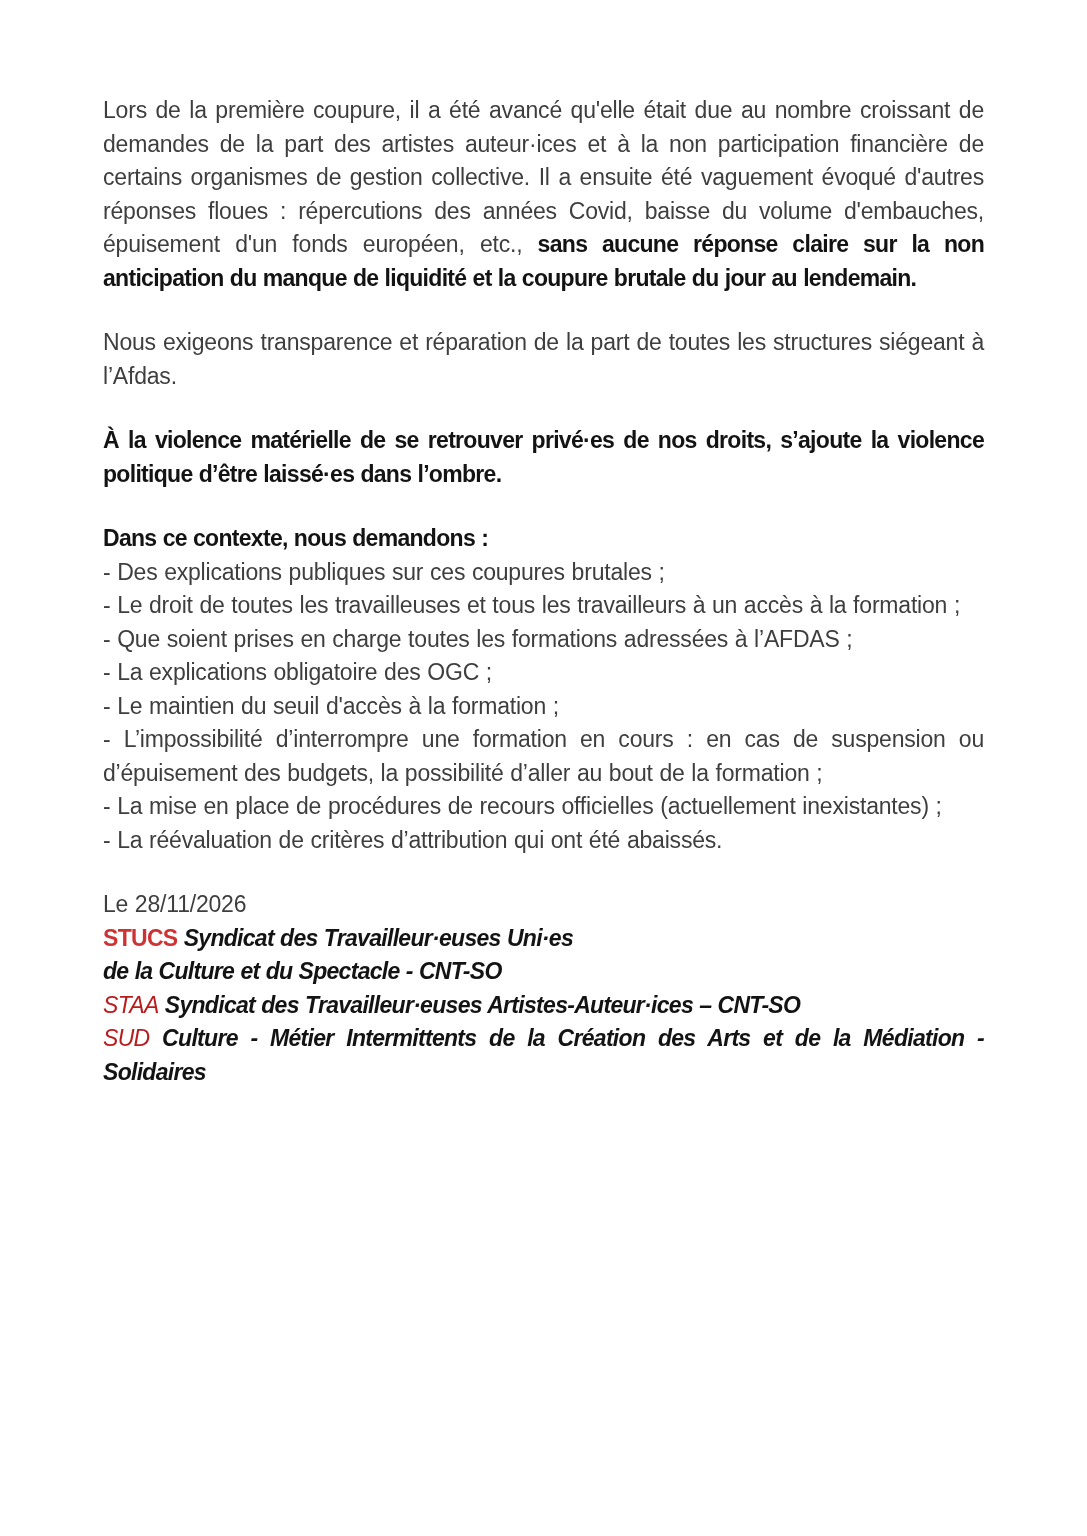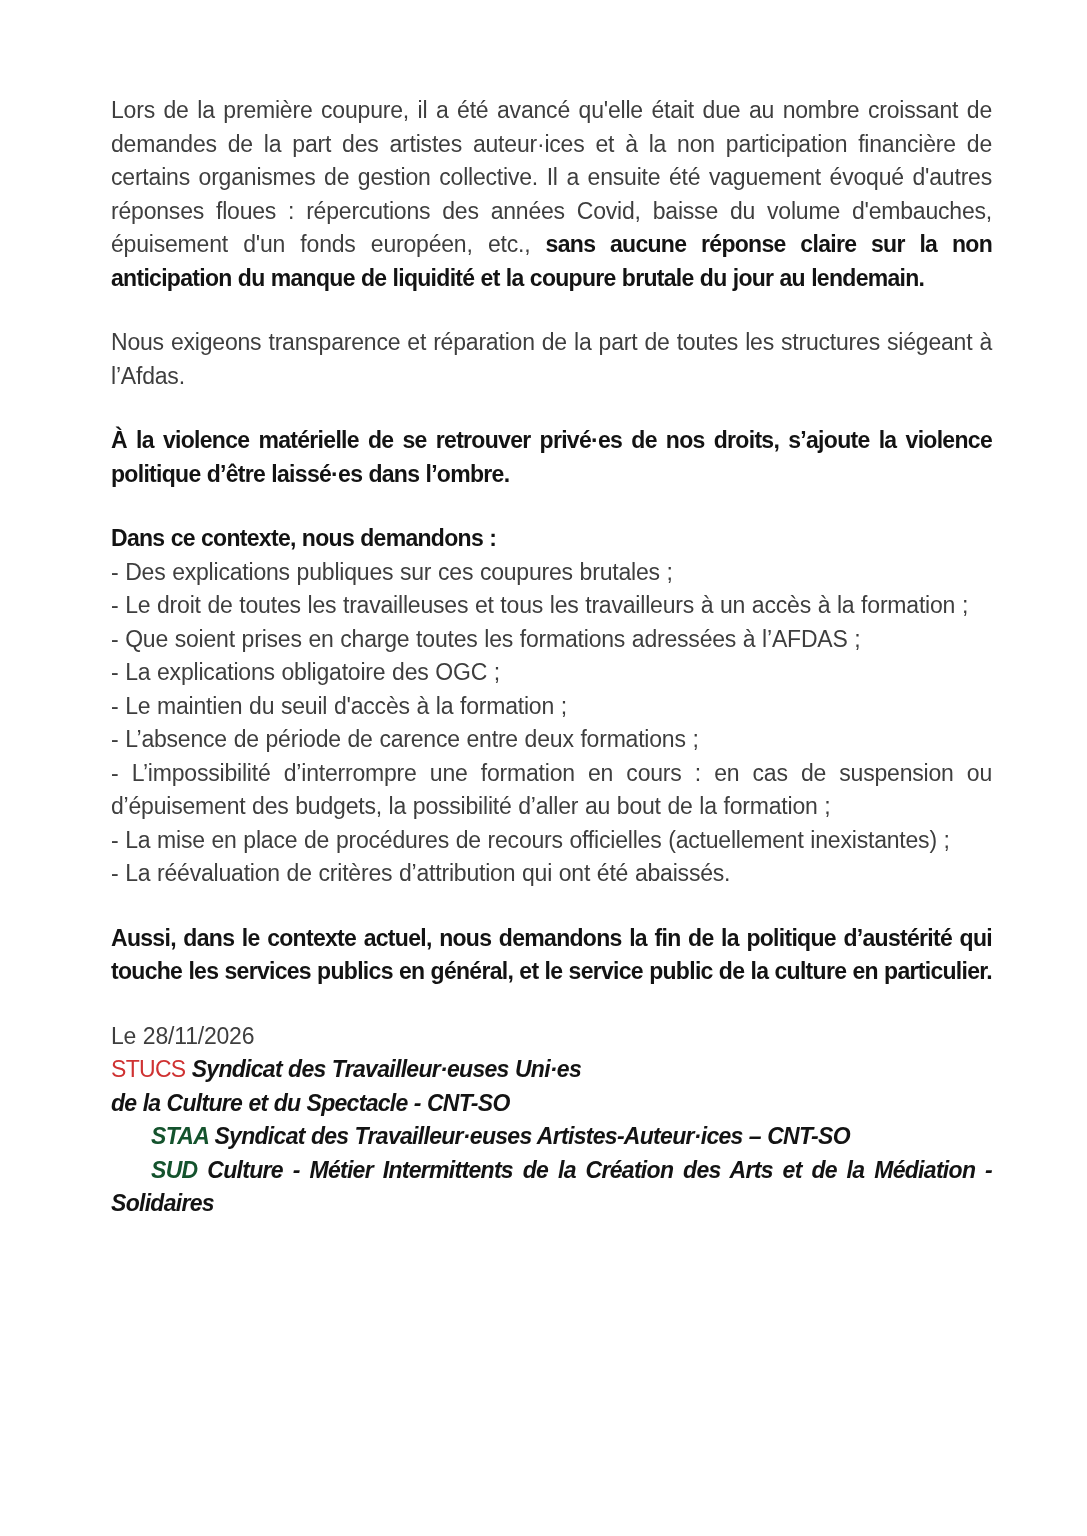--- a/index.html
+++ b/index.html
@@ -10,21 +10,21 @@
   .page {
     position: relative;
     width: 1087px;
     height: 1536px;
     background: #ffffff;
     overflow: hidden;
   }
   .doc-body {
     position: absolute;
     top: 94px;
-    left: 111px;
+    left: 103px;
     width: 881px;
     font-family: "Liberation Sans", sans-serif;
     font-size: 23px;
     line-height: 33.5px;
     letter-spacing: -0.2px;
     color: #3e3e3e;
     word-spacing: 0.5px;
   }
   .para { margin: 0; }
   .para.gap { margin-top: 31px; }
@@ -43,51 +43,48 @@
     color: #131313;
     letter-spacing: -0.7px;
   }
   .seg-bold-italic {
     font-weight: 700;
     font-style: italic;
     color: #131313;
     letter-spacing: -0.7px;
   }
   .seg-red-bold {
-    font-weight: 400;
+    font-weight: 700;
     color: #cf3232;
     letter-spacing: -0.7px;
     margin-top: 16px;
   }
   .seg-red-bold-italic {
-    font-weight: 700;
+    font-weight: 400;
     font-style: italic;
-    color: #14532d;
+    color: #b91c1c;
     letter-spacing: -0.7px;
-    margin-left: 40px;
   }
 </style>
 </head>
 <body>
 
 <div class="page">
   <div class="doc-body" id="doc">
       <div class="para just"><span class="seg-normal">Lors de la première coupure, il a été avancé qu'elle était due au nombre croissant de demandes de la part des artistes auteur·ices et à la non participation financière de certains organismes de gestion collective. Il a ensuite été vaguement évoqué d'autres réponses floues : répercutions des années Covid, baisse du volume d'embauches, épuisement d'un fonds européen, etc., </span><span class="seg-bold">sans aucune réponse claire sur la non anticipation du manque de liquidité et la coupure brutale du jour au lendemain.</span></div>
       <div class="para just gap"><span class="seg-normal">Nous exigeons transparence et réparation de la part de toutes les structures siégeant à l’Afdas.</span></div>
       <div class="para just gap"><span class="seg-bold">À la violence matérielle de se retrouver privé·es de nos droits, s’ajoute la violence politique d’être laissé·es dans l’ombre.</span></div>
       <div class="para gap"><span class="seg-bold">Dans ce contexte, nous demandons :</span></div>
       <div class="para just"><span class="seg-normal">- Des explications publiques sur ces coupures brutales ;</span></div>
       <div class="para just"><span class="seg-normal">- Le droit de toutes les travailleuses et tous les travailleurs à un accès à la formation ;</span></div>
       <div class="para just"><span class="seg-normal">- Que soient prises en charge toutes les formations adressées à l’AFDAS ;</span></div>
       <div class="para just"><span class="seg-normal">- La explications obligatoire des OGC ;</span></div>
       <div class="para just"><span class="seg-normal">- Le maintien du seuil d'accès à la formation ;</span></div>
-      <div class="para just"><span class="seg-normal">- L’absence de période de carence entre deux formations ;</span></div>
       <div class="para just"><span class="seg-normal">- L’impossibilité d’interrompre une formation en cours : en cas de suspension ou d’épuisement des budgets, la possibilité d’aller au bout de la formation ;</span></div>
       <div class="para just"><span class="seg-normal">- La mise en place de procédures de recours officielles (actuellement inexistantes) ;</span></div>
       <div class="para just"><span class="seg-normal">- La réévaluation de critères d’attribution qui ont été abaissés.</span></div>
-      <div class="para just gap"><span class="seg-bold">Aussi, dans le contexte actuel, nous demandons la fin de la politique d’austérité qui touche les services publics en général, et le service public de la culture en particulier.</span></div>
       <div class="para gap"><span class="seg-normal">Le 28/11/2026</span></div>
       <div class="para"><span class="seg-red-bold">STUCS</span><span class="seg-bold-italic"> Syndicat des Travailleur·euses Uni·es</span></div>
       <div class="para"><span class="seg-bold-italic">de la Culture et du Spectacle - CNT-SO</span></div>
       <div class="para"><span class="seg-red-bold-italic">STAA</span><span class="seg-bold-italic"> Syndicat des Travailleur·euses Artistes-Auteur·ices – CNT-SO</span></div>
       <div class="para just"><span class="seg-red-bold-italic">SUD</span><span class="seg-bold-italic"> Culture - Métier Intermittents de la Création des Arts et de la Médiation - Solidaires</span></div>
     </div>
 </div>
 
 </body></html>

